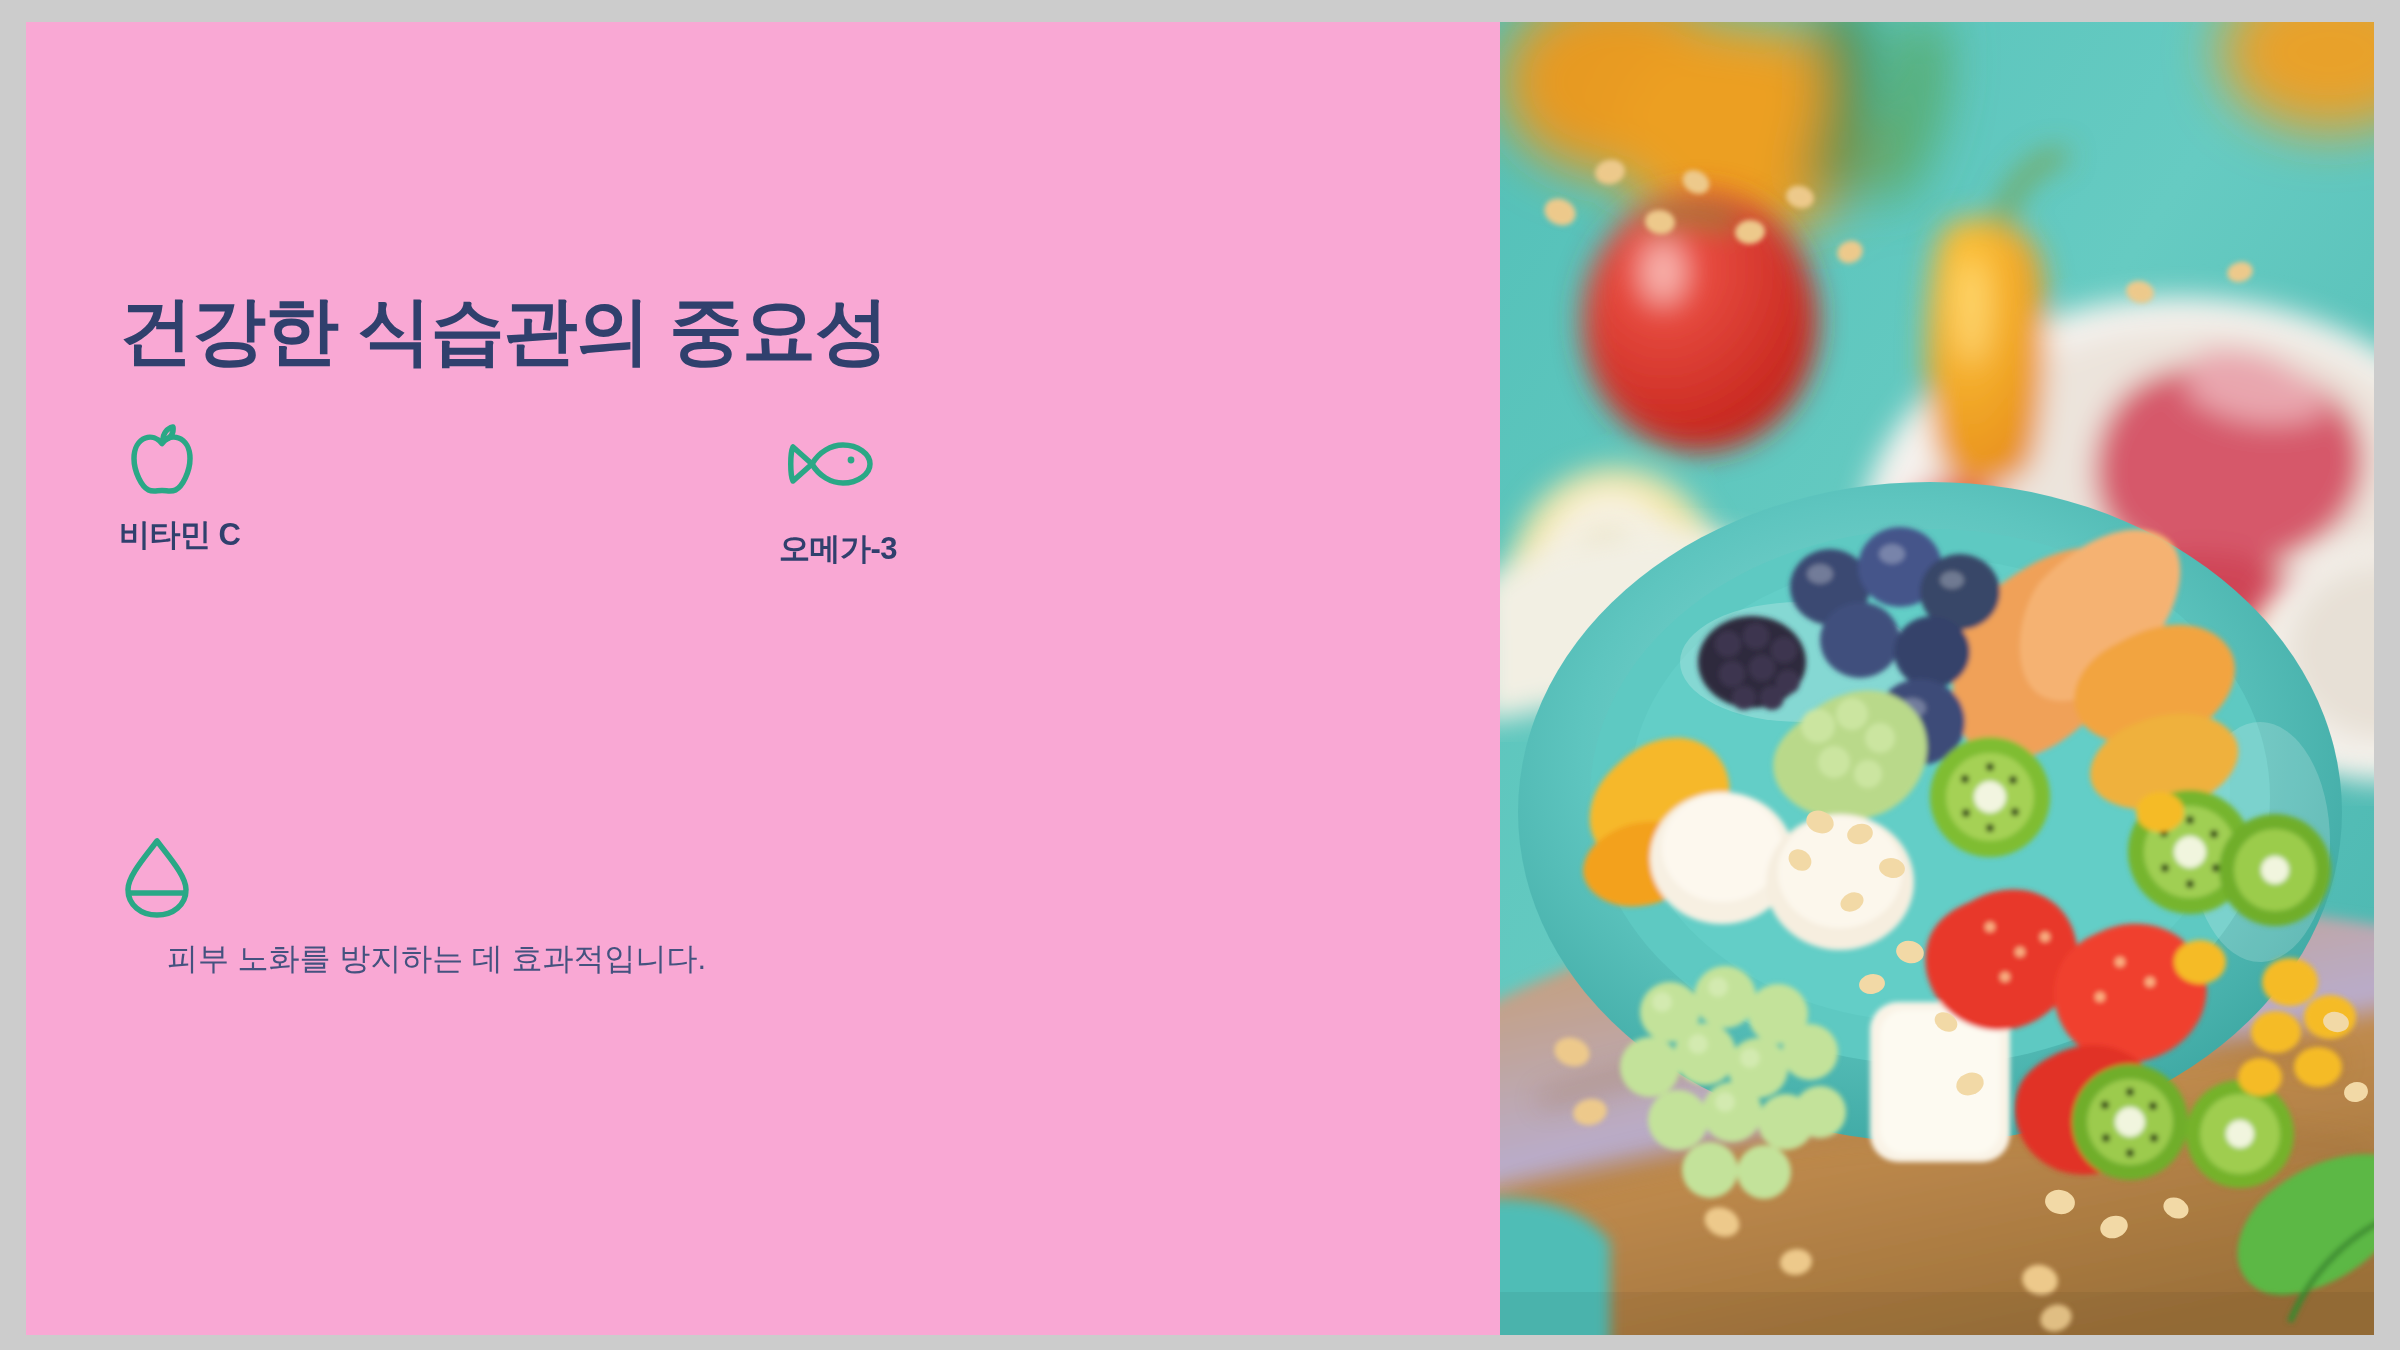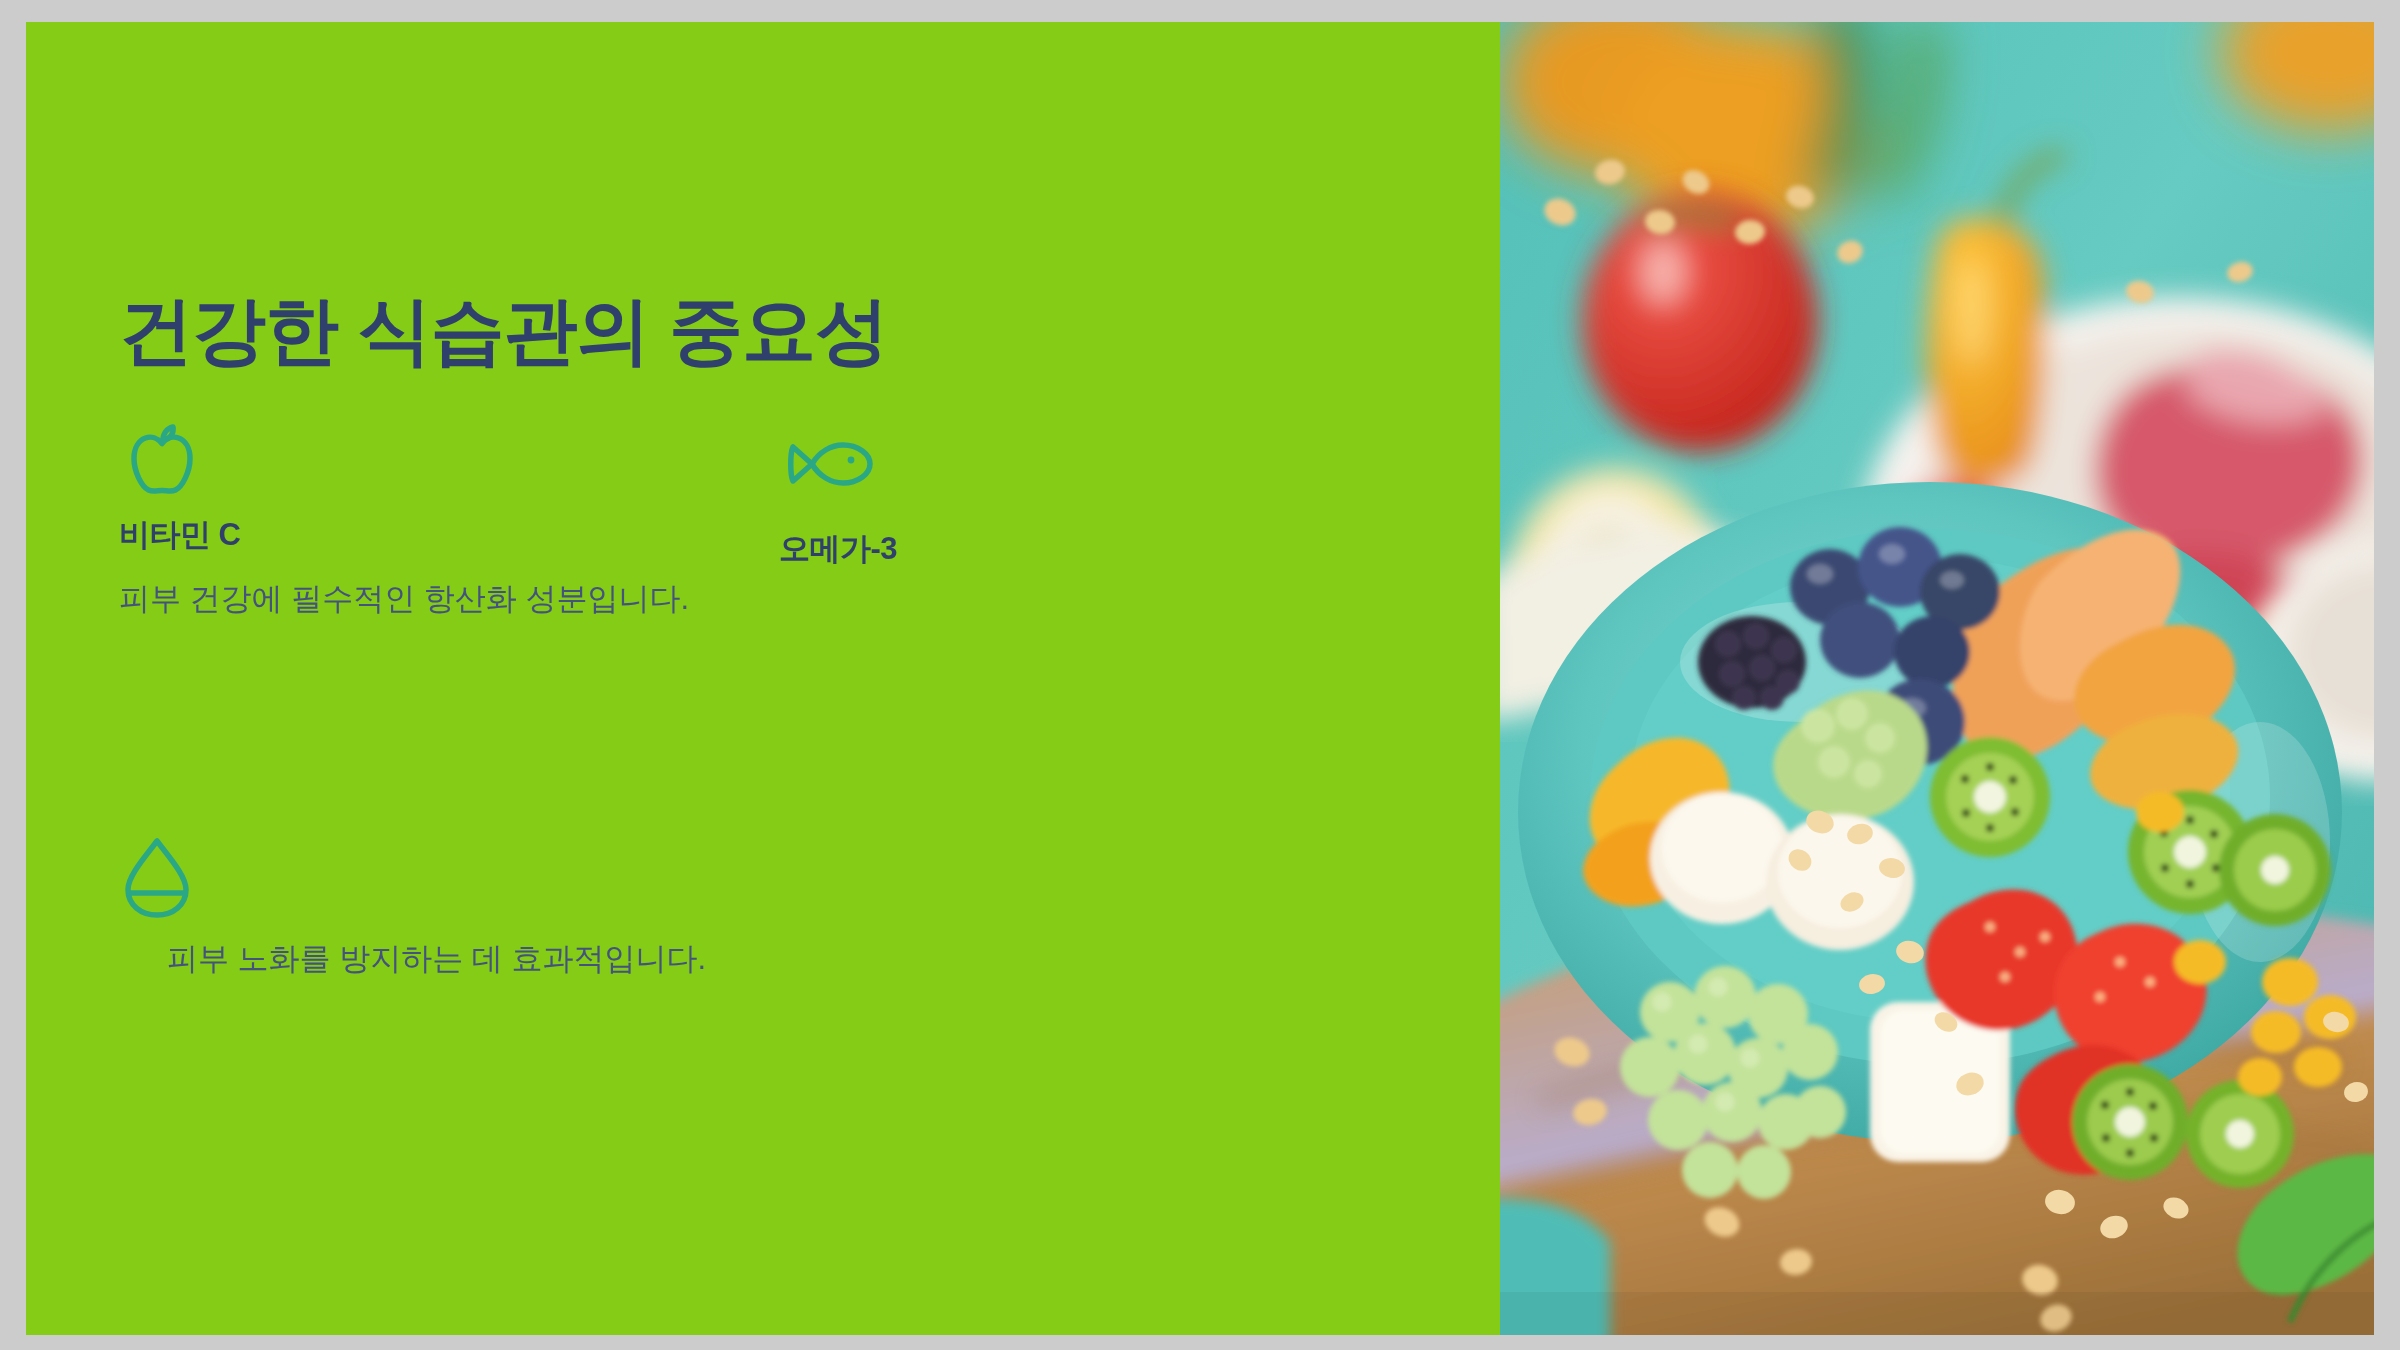--- a/index.html
+++ b/index.html
@@ -35,21 +35,21 @@
     overflow: hidden;
   }
 
   
   .content {
     position: absolute;
     left: 0;
     top: 0;
     width: 1474px;
     height: 1313px;
-    background: #84cc16;
+    background: #f9a8d4;
   }
 
   .page-title {
     position: absolute;
     left: 93px;
     top: 218px;
     font-size: 74px;
     font-weight: 700;
     letter-spacing: -1px;
     color: #30406d;
@@ -125,21 +125,20 @@
       <div class="features">
 
         <div class="feature f0">
           <span class="f-icon">
             <svg width="86" height="86" viewBox="0 0 86 86" fill="none" stroke="#2aa886" stroke-width="5.5" stroke-linecap="round" stroke-linejoin="round">
               <path d="M43 26.5c-4.5-5.5-11-7.5-16.5-5.5C19.5 23.5 15 31 15 41.5c0 13 7.5 28 14.5 31.5 4.5 2.3 8.5.5 13.5.5s9 1.8 13.5-.5C63.5 69.5 71 54.5 71 41.5c0-10.5-4.5-18-11.5-20.5-5.5-2-12 0-16.5 5.5z"></path>
               <path d="M44 23c0-6 3.5-11.5 10-13 1 6.5-2.5 12-10 13z"></path>
             </svg>
           </span>
           <div class="f-title">비타민 C</div>
-          <div class="f-desc">피부 건강에 필수적인 항산화 성분입니다.</div>
         </div>
 
         <div class="feature f1">
           <span class="f-icon">
             <svg width="96" height="66" viewBox="0 0 96 66" fill="none" stroke="#2aa886" stroke-width="5.5" stroke-linecap="round" stroke-linejoin="round">
               <path d="M33 33c7-12 19-19 31-19 15 0 27 9 27 19s-12 19-27 19c-12 0-24-7-31-19z"></path>
               <path d="M33 33 14 16c-3 6-3 28 0 34L33 33z"></path>
               <circle cx="72" cy="29" r="3.4" fill="#2aa886" stroke="none"></circle>
             </svg>
           </span>

